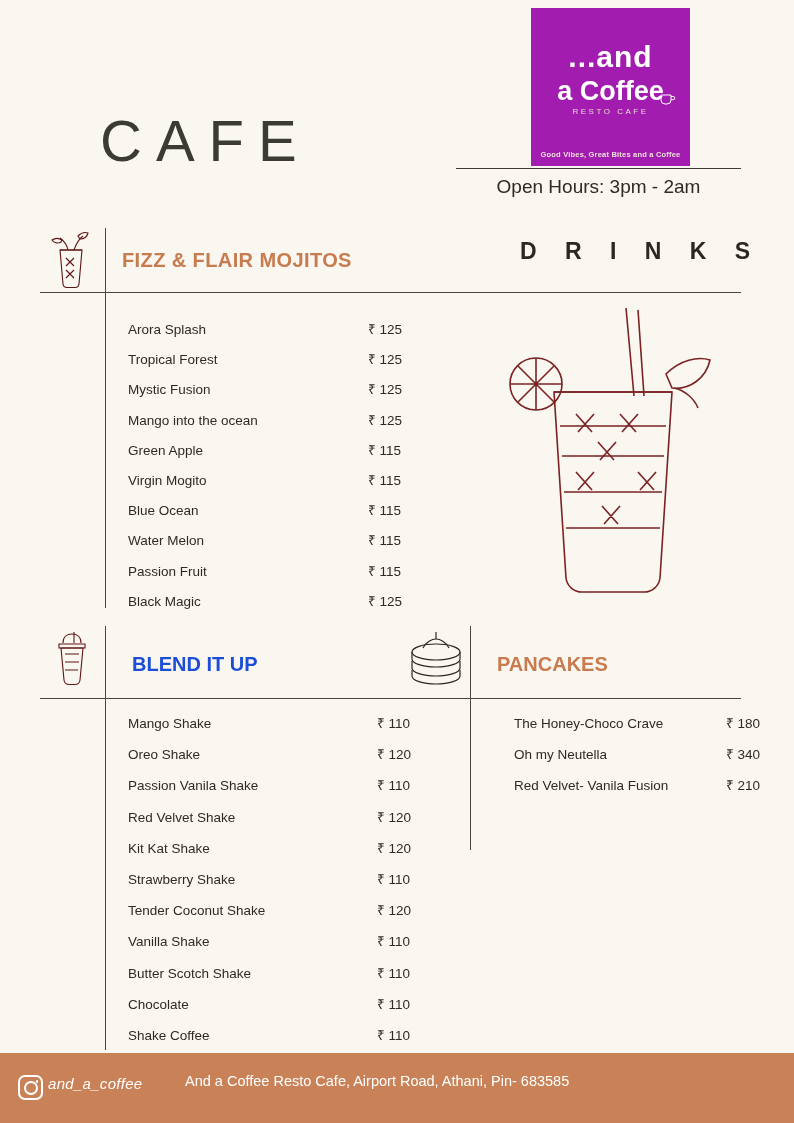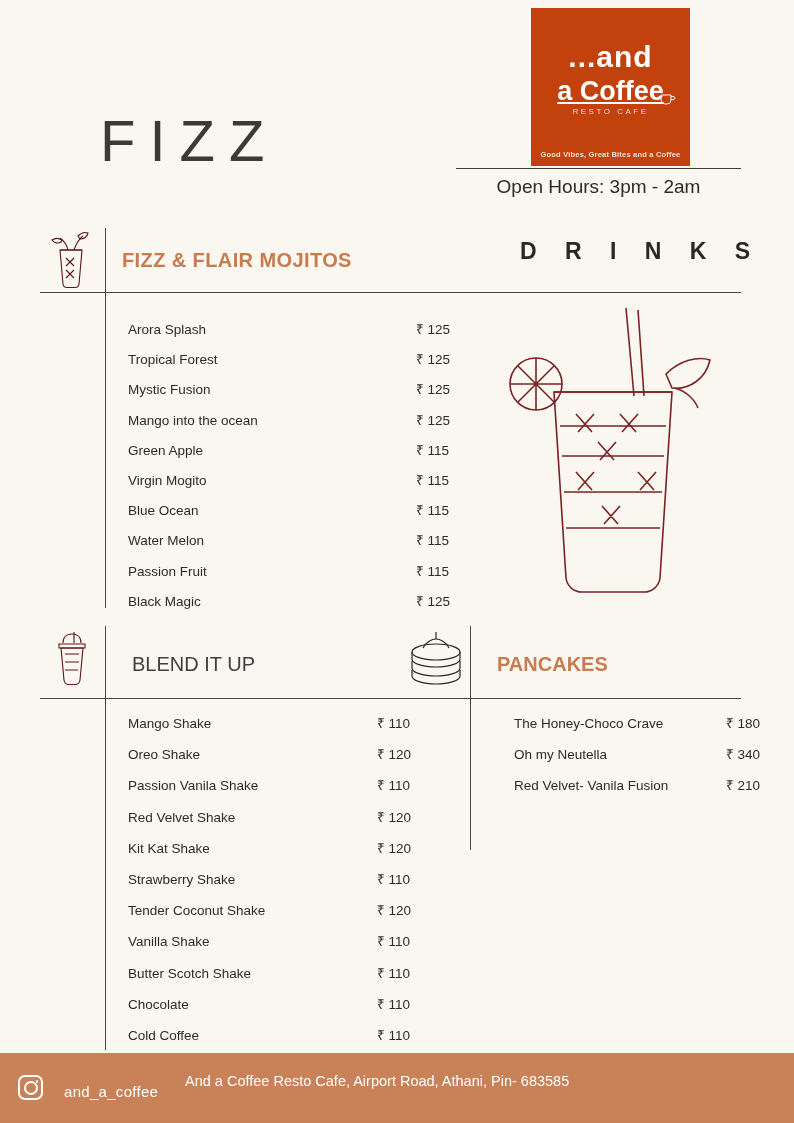--- a/index.html
+++ b/index.html
@@ -26,37 +26,36 @@
     letter-spacing: 14px;
     font-weight: 400;
     color: #3b3a35;
     line-height: 1;
   }
 
   .logo-box {
     position: absolute;
     left: 531px; top: 8px;
     width: 159px; height: 158px;
-    background: #c2410c;
+    background: #a21caf;
     color: #ffffff;
     text-align: center;
   }
   .logo-and {
     margin-top: 34px;
     font-size: 30px;
     font-weight: 700;
     letter-spacing: 1px;
     line-height: 1;
   }
   .logo-coffee {
     margin-top: 6px;
     font-size: 27px;
     font-weight: 700;
     line-height: 1;
-    text-decoration: underline;
   }
   .logo-resto {
     margin-top: 2px;
     font-size: 8px;
     letter-spacing: 2.5px;
     color: #e9d9d0;
   }
   .logo-tag {
     position: absolute;
     bottom: 7px; left: 0; right: 0;
@@ -129,21 +128,21 @@
   .row {
     display: flex;
     align-items: baseline;
     font-size: 13.5px;
     color: #2e2a26;
   }
   .row .name { width: 240px; }
   .row .price { width: 90px; }
 
   #mojito-list { left: 128px; top: 320px; }
-  #mojito-list .row { height: 30.2px; gap: 48px; }
+  #mojito-list .row { height: 30.2px; }
 
   .drink-art {
     position: absolute;
     left: 498px; top: 296px;
     width: 216px; height: 310px;
   }
 
   
   .rule-h2 {
     position: absolute;
@@ -161,22 +160,22 @@
     position: absolute;
     left: 470px; top: 626px;
     width: 1px; height: 224px;
     background: #4a4541;
   }
 
   .sec2-head {
     position: absolute;
     left: 132px; top: 653px;
     font-size: 20px;
-    font-weight: 400;
-    color: #404040;
+    font-weight: 700;
+    color: #1d4ed8;
   }
   .sec3-head {
     position: absolute;
     left: 497px; top: 653px;
     font-size: 20px;
     font-weight: 700;
     color: #c77b4e;
   }
 
   .shake-icon {
@@ -203,22 +202,23 @@
     position: absolute;
     left: 0; bottom: 0;
     width: 794px; height: 70px;
     background: #c98158;
     color: #ffffff;
   }
   .ig-wrap {
     position: absolute;
     left: 18px; top: 22px;
     display: flex;
-    align-items: flex-end;
-    gap: 21px;
+    align-items: flex-start;
+    gap: 5px;
+    font-style: italic;
   }
   .ig-badge {
     width: 25px; height: 25px;
     border: 2px solid #ffffff;
     border-radius: 7px;
     position: relative;
   }
   .ig-badge::before {
     content: "";
     position: absolute;
@@ -244,21 +244,21 @@
     font-size: 14.5px;
     line-height: 1.5;
   }
   .footer-addr .l2 { display:block; }
 </style>
 </head>
 <body>
 
 <div class="header">
 
-  <div class="menu-title">FIZZ</div>
+  <div class="menu-title">CAFE</div>
 
   <div class="logo-box">
     <div class="logo-and">...and</div>
     <div class="logo-coffee">a Coffee</div>
     <div class="logo-resto">RESTO CAFE</div>
     <svg class="logo-cupicon" viewBox="0 0 16 11">
       <path d="M1 1h10v5a4 4 0 0 1-4 4H5a4 4 0 0 1-4-4z" fill="none" stroke="#ffffff" stroke-width="1"></path>
       <path d="M11 2.5h2.2a1.6 1.6 0 0 1 0 3.2H11" fill="none" stroke="#ffffff" stroke-width="1"></path>
     </svg>
     <div class="logo-tag">Good Vibes, Great Bites and a Coffee</div>
@@ -407,21 +407,21 @@
   </div>
   <div class="row">
     <span class="name">Butter Scotch Shake</span>
     <span class="price">₹ 110</span>
   </div>
   <div class="row">
     <span class="name">Chocolate</span>
     <span class="price">₹ 110</span>
   </div>
   <div class="row">
-    <span class="name">Cold Coffee</span>
+    <span class="name">Shake Coffee</span>
     <span class="price">₹ 110</span>
   </div>
 </div>
 
 <div class="list" id="pancake-list">
   <div class="row">
     <span class="name">The Honey-Choco Crave</span>
     <span class="price">₹ 180</span>
   </div>
   <div class="row">

